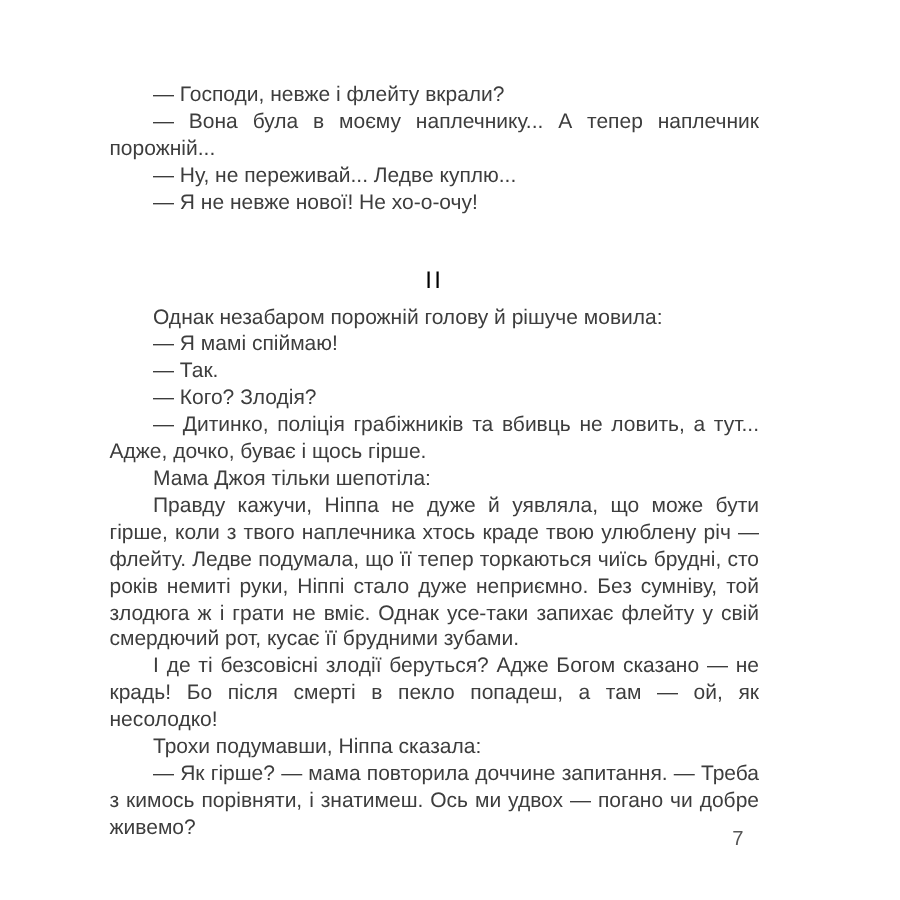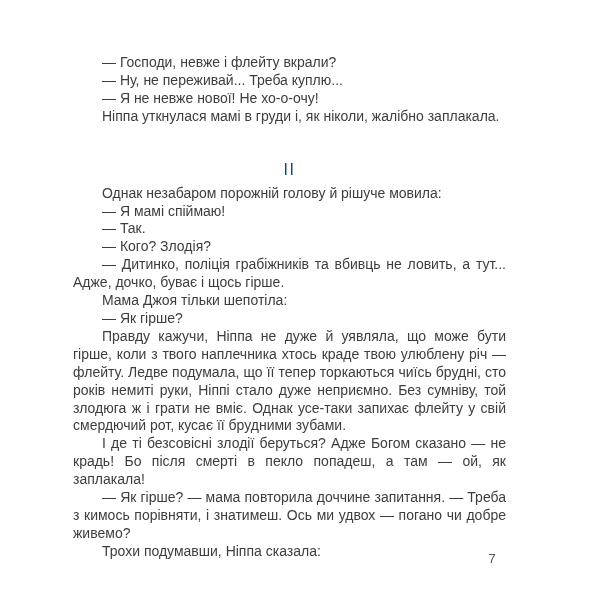--- a/index.html
+++ b/index.html
@@ -32,51 +32,50 @@
   }
   .section-heading {
     font-size: 16px;
     font-weight: 400;
     line-height: 18px;
     margin: 35px 0 6px 0;
     padding: 0;
     text-align: center;
     text-indent: 0;
     letter-spacing: 1.5px;
-    color: #0c4a6e;
+    color: #000000;
   }
   .page-number {
     position: absolute;
     left: 479px;
     top: 551px;
     width: 26px;
     text-align: center;
     font-size: 13.5px;
     color: #565656;
   }
 </style>
 </head>
 <body>
 
 <div class="page">
   <main class="content">
     <p>— Господи, невже і флейту вкрали?</p>
-    <p>— Ну, не переживай... Треба куплю...</p>
+    <p>— Вона була в моєму наплечнику... А тепер наплечник порожній...</p>
+    <p>— Ну, не переживай... Ледве куплю...</p>
     <p>— Я не невже нової! Не хо-о-очу!</p>
-    <p>Ніппа уткнулася мамі в груди і, як ніколи, жалібно заплакала.</p>
 
     <h2 class="section-heading">II</h2>
 
     <p>Однак незабаром порожній голову й рішуче мовила:</p>
     <p>— Я мамі спіймаю!</p>
     <p>— Так.</p>
     <p>— Кого? Злодія?</p>
     <p>— Дитинко, поліція грабіжників та вбивць не ловить, а тут... Адже, дочко, буває і щось гірше.</p>
     <p>Мама Джоя тільки шепотіла:</p>
-    <p>— Як гірше?</p>
     <p>Правду кажучи, Ніппа не дуже й уявляла, що може бути гірше, коли з твого наплечника хтось краде твою улюблену річ — флейту. Ледве подумала, що її тепер торкаються чиїсь брудні, сто років немиті руки, Ніппі стало дуже неприємно. Без сумніву, той злодюга ж і грати не вміє. Однак усе-таки запихає флейту у свій смердючий рот, кусає її брудними зубами.</p>
-    <p>І де ті безсовісні злодії беруться? Адже Богом сказано — не крадь! Бо після смерті в пекло попадеш, а там — ой, як заплакала!</p>
+    <p>І де ті безсовісні злодії беруться? Адже Богом сказано — не крадь! Бо після смерті в пекло попадеш, а там — ой, як несолодко!</p>
+    <p>Трохи подумавши, Ніппа сказала:</p>
     <p>— Як гірше? — мама повторила доччине запитання. — Треба з кимось порівняти, і знатимеш. Ось ми удвох — погано чи добре живемо?</p>
-    <p>Трохи подумавши, Ніппа сказала:</p>
   </main>
 
   <div class="page-number">7</div>
 </div>
 
 </body></html>

